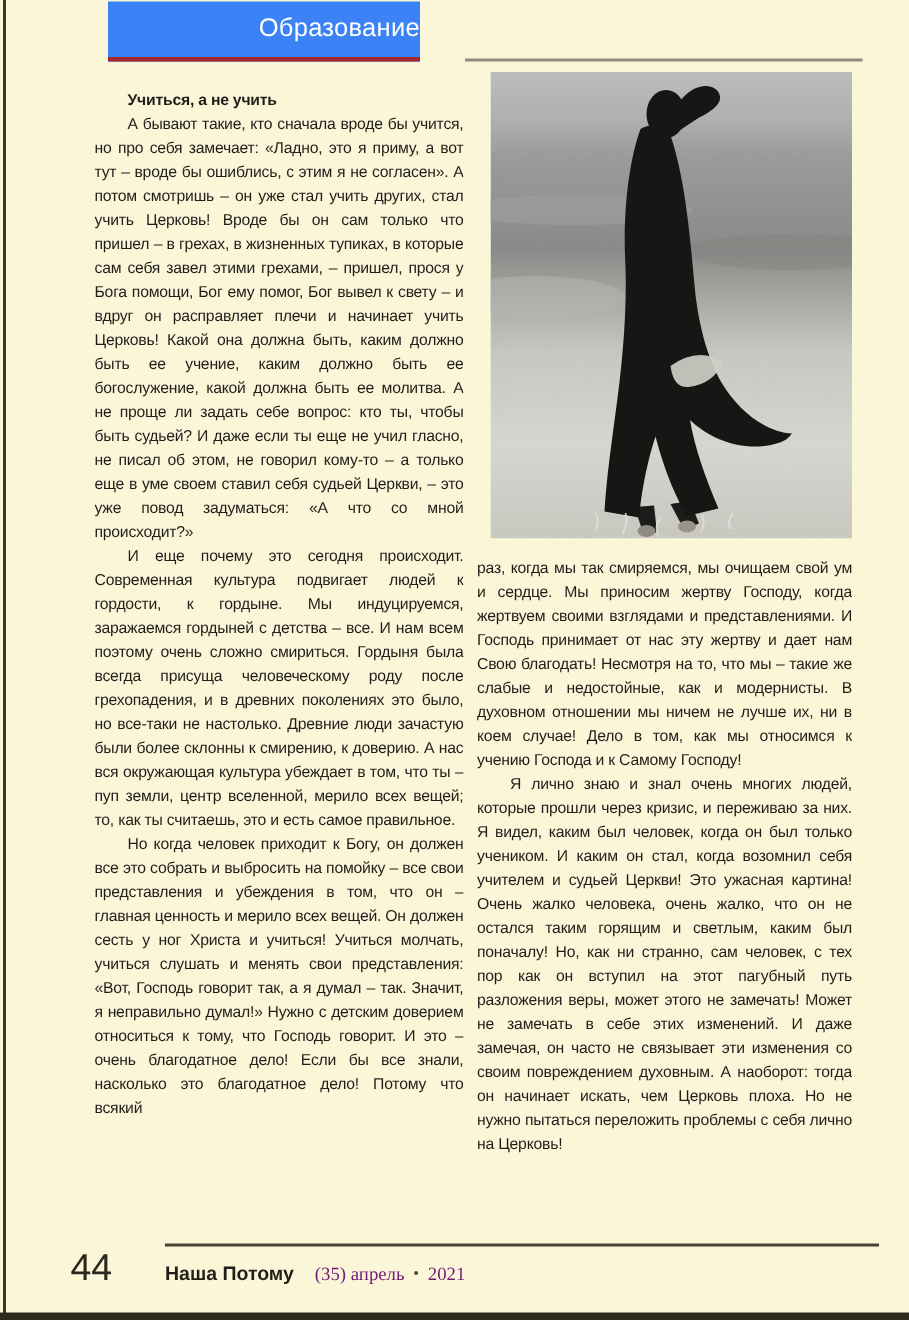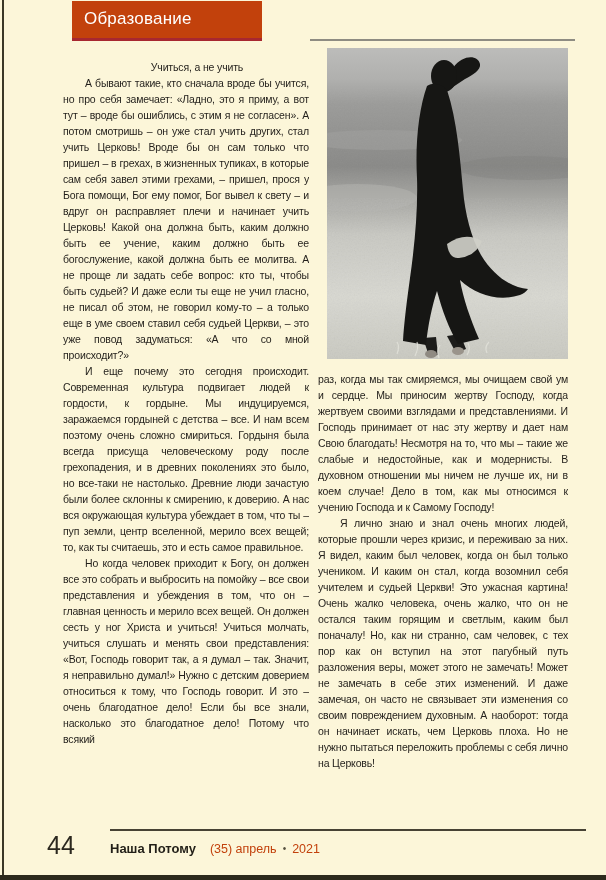--- a/index.html
+++ b/index.html
@@ -5,41 +5,41 @@
   html,body{margin:0;padding:0;background:#e8e2c8;}
   .page{
     position:relative;width:606px;height:880px;background:#fcf6d9;
     font-family:"Liberation Sans","DejaVu Sans",sans-serif;color:#211e1a;
     overflow:hidden;margin:0 auto;
   }
   .edge-left{position:absolute;left:2px;top:0;width:2px;height:880px;background:#3b3726;}
   .edge-bottom{position:absolute;left:0;bottom:0;width:606px;height:5px;background:#2d2a1c;}
 
   .section-tab{
-    position:absolute;left:72px;top:1px;width:190px;height:37px;
-    background:#c2410c;border-bottom:3px solid #a72730;
+    position:absolute;left:72px;top:1px;width:208px;height:37px;
+    background:#3b82f6;border-bottom:3px solid #a72730;text-align:right;
   }
   .section-tab span{display:block;padding:8px 0 0 12px;color:#ffffff;font-size:17px;letter-spacing:.2px;}
   .header-rule{position:absolute;left:310px;top:39px;width:265px;height:2px;background:#8e8c82;}
 
   .col{position:absolute;text-align:justify;font-size:10.5px;line-height:16px;letter-spacing:-.15px;}
   .col p{margin:0;text-indent:22px;}
   .col p.noindent{text-indent:0;}
   .col-left{left:63px;top:59px;width:246px;height:758px;overflow:hidden;}
   .col-right{left:318px;top:48px;width:250px;height:756px;overflow:hidden;}
-  .subhead{font-weight:normal;text-align:center;margin:2px 0 1px 0;font-size:10.5px;}
+  .subhead{font-weight:bold;text-align:left;margin:2px 0 1px 0;font-size:10.5px;}
   .para-bold{font-weight:bold;}
   figure{margin:0 0 12px 0;}
   .photo{width:241px;height:311px;margin-left:9px;display:block;}
 
   .footer-rule{position:absolute;left:110px;top:829px;width:476px;height:2px;background:#474234;}
   .page-number{position:absolute;left:47px;top:831px;font-size:25px;color:#2b281f;letter-spacing:0;}
   .footer-line{position:absolute;left:110px;top:841px;font-size:12.5px;white-space:nowrap;letter-spacing:0;}
   .footer-line .journal{font-weight:bold;color:#221f18;margin-right:14px;font-size:13px;}
-  .footer-line .issue,.footer-line .year{color:#c2410c;}
+  .footer-line .issue,.footer-line .year{color:#701a75;font-family:Liberation Serif, serif;}
   .footer-line .sep{color:#55503f;margin:0 6px;font-size:10px;vertical-align:1px;}
 </style>
 </head>
 <body>
 
 <div class="page">
 
   <div class="edge-left"></div>
   <div class="edge-bottom"></div>
 

